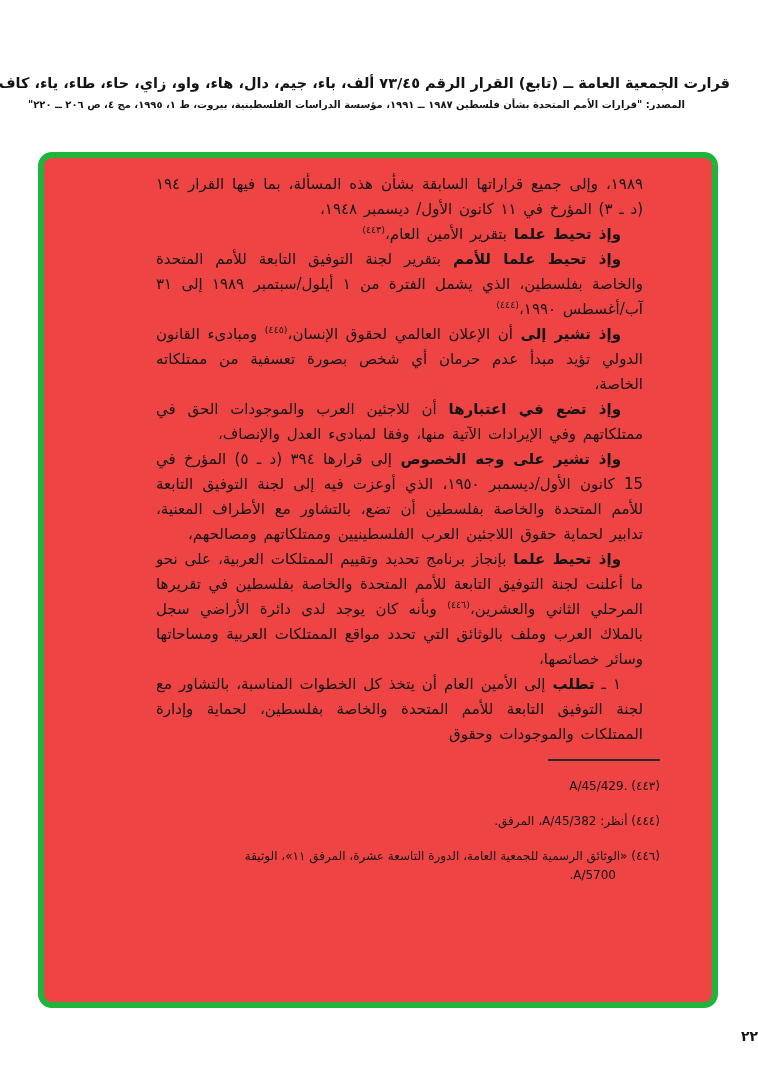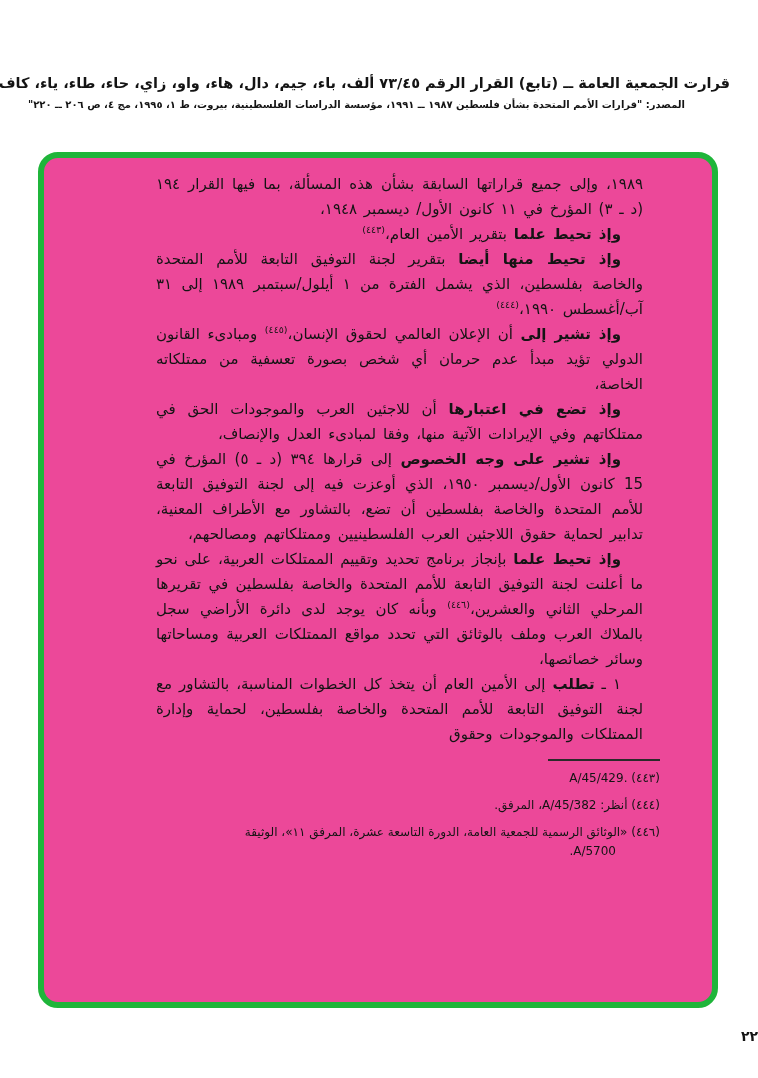--- a/index.html
+++ b/index.html
@@ -35,22 +35,22 @@
     white-space: nowrap;
   }
   
   .frame {
     position: absolute;
     left: 38px;
     top: 152px;
     width: 668px;   
     height: 844px;
     border: 6px solid #1fb53a;
-    border-radius: 20px;
-    background: #ec4899;
+    border-radius: 14px;
+    background: #ef4444;
   }
   .content {
     direction: rtl;
     padding: 14px 69px 0 112px; 
   }
   
   .body-text p {
     margin: 0;
     font-size: 15px;
     line-height: 25px;
@@ -69,21 +69,21 @@
     margin-top: 12px;
     direction: rtl;
   }
   .fn-rule {
     width: 112px;
     height: 0;
     border-top: 2px solid #2a2a2a;
     margin: 0 -17px 8px 0; 
   }
   .footnote {
-    margin: 8px -17px 0 0;
+    margin: 16px -17px 0 0;
     max-width: 382px;
     font-size: 12px;
     line-height: 19px;
     text-align: right;
     padding-right: 44px;   
     text-indent: -44px;
   }
   .fn-marker { white-space: pre; }
   
   .page-number {
@@ -105,21 +105,21 @@
   <div class="header">
     <div class="header-title">قرارت الجمعية العامة ــ (تابع) القرار الرقم ٧٣/٤٥ ألف، باء، جيم، دال، هاء، واو، زاي، حاء، طاء، ياء، كاف</div>
     <div class="header-source">المصدر: "قرارات الأمم المتحدة بشأن فلسطين ١٩٨٧ ــ ١٩٩١، مؤسسة الدراسات الفلسطينية، بيروت، ط ١، ١٩٩٥، مج ٤، ص ٢٠٦ ــ ٢٢٠"</div>
   </div>
 
   <div class="frame" style="border-color: rgb(31, 181, 58);">
     <div class="content">
       <div class="body-text">
           <p class="no-indent"><span>١٩٨٩، وإلى جميع قراراتها السابقة بشأن هذه المسألة، بما فيها القرار ١٩٤ (د ـ ٣) المؤرخ في ١١ كانون الأول/ ديسمبر ١٩٤٨،</span></p>
           <p><b>وإذ تحيط علما</b><span> بتقرير الأمين العام،</span><sup>(٤٤٣)</sup></p>
-          <p><b>وإذ تحيط منها أيضا</b><span> بتقرير لجنة التوفيق التابعة للأمم المتحدة والخاصة بفلسطين، الذي يشمل الفترة من ١ أيلول/سبتمبر ١٩٨٩ إلى ٣١ آب/أغسطس ١٩٩٠،</span><sup>(٤٤٤)</sup></p>
+          <p><b>وإذ تحيط علما للأمم</b><span> بتقرير لجنة التوفيق التابعة للأمم المتحدة والخاصة بفلسطين، الذي يشمل الفترة من ١ أيلول/سبتمبر ١٩٨٩ إلى ٣١ آب/أغسطس ١٩٩٠،</span><sup>(٤٤٤)</sup></p>
           <p><b>وإذ تشير إلى</b><span> أن الإعلان العالمي لحقوق الإنسان،</span><sup>(٤٤٥)</sup><span> ومبادىء القانون الدولي تؤيد مبدأ عدم حرمان أي شخص بصورة تعسفية من ممتلكاته الخاصة،</span></p>
           <p><b>وإذ تضع في اعتبارها</b><span> أن للاجئين العرب والموجودات الحق في ممتلكاتهم وفي الإيرادات الآتية منها، وفقا لمبادىء العدل والإنصاف،</span></p>
           <p><b>وإذ تشير على وجه الخصوص</b><span> إلى قرارها ٣٩٤ (د ـ ٥) المؤرخ في 15 كانون الأول/ديسمبر ١٩٥٠، الذي أوعزت فيه إلى لجنة التوفيق التابعة للأمم المتحدة والخاصة بفلسطين أن تضع، بالتشاور مع الأطراف المعنية، تدابير لحماية حقوق اللاجئين العرب الفلسطينيين وممتلكاتهم ومصالحهم،</span></p>
           <p><b>وإذ تحيط علما</b><span> بإنجاز برنامج تحديد وتقييم الممتلكات العربية، على نحو ما أعلنت لجنة التوفيق التابعة للأمم المتحدة والخاصة بفلسطين في تقريرها المرحلي الثاني والعشرين،</span><sup>(٤٤٦)</sup><span> وبأنه كان يوجد لدى دائرة الأراضي سجل بالملاك العرب وملف بالوثائق التي تحدد مواقع الممتلكات العربية ومساحاتها وسائر خصائصها،</span></p>
           <p><span>١ ـ </span><b>تطلب</b><span> إلى الأمين العام أن يتخذ كل الخطوات المناسبة، بالتشاور مع لجنة التوفيق التابعة للأمم المتحدة والخاصة بفلسطين، لحماية وإدارة الممتلكات والموجودات وحقوق</span></p>
         </div>
       <div class="footnotes">
         <div class="fn-rule"></div>
         <div>
             <p class="footnote"><span class="fn-marker">(٤٤٣) </span><span>A/45/429.‎</span></p>

